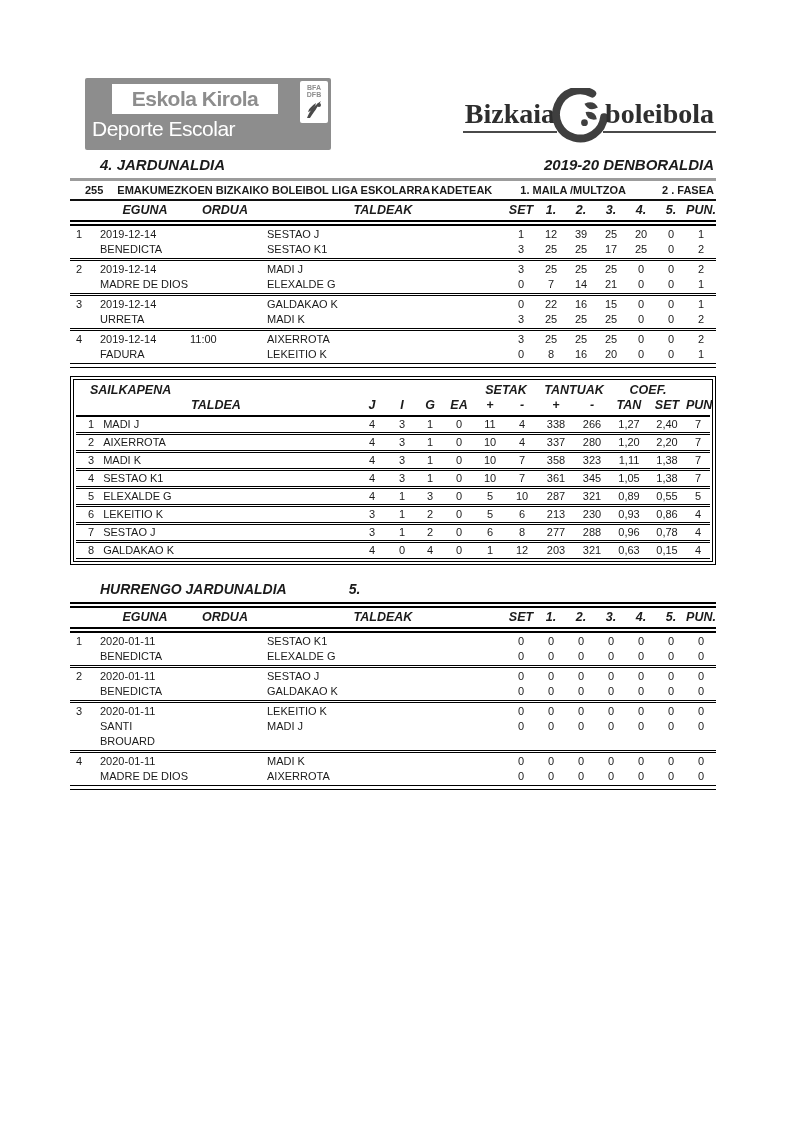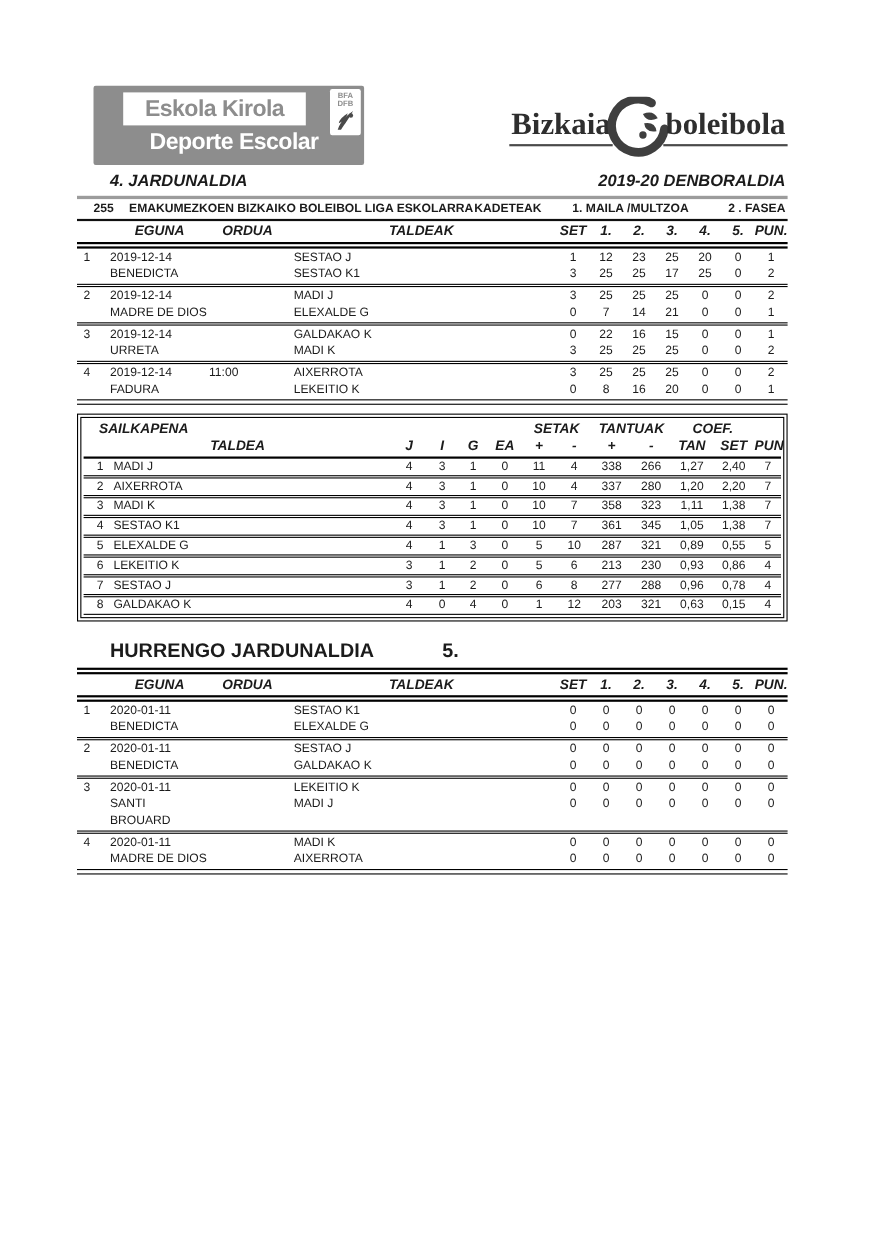--- a/index.html
+++ b/index.html
@@ -6,21 +6,21 @@
   .page{position:relative;width:800px;height:1132px;background:#ffffff;overflow:hidden;
         font-family:"Liberation Sans","DejaVu Sans",sans-serif;color:#1b1b1b;}
   .content{position:absolute;left:70px;top:78px;width:646px;}
 
   
   .logo-row{display:flex;justify-content:space-between;align-items:flex-start;margin-bottom:4px;margin-left:15px;}
   .ek-wrap{position:relative;width:246px;height:72px;background:#8d8d8d;border-radius:2px;}
   .ek-white{position:absolute;left:27px;top:6px;width:166px;height:30px;background:#fff;
             display:flex;align-items:center;justify-content:center;}
   .ek-white span{font-weight:bold;font-size:21px;color:#8d8d8d;letter-spacing:-0.5px;}
-  .ek-deporte{position:absolute;left:7px;top:39px;font-weight:bold;font-size:21px;color:#ffffff;letter-spacing:-0.5px;margin-left:44px;}
+  .ek-deporte{position:absolute;left:7px;top:39px;font-weight:normal;font-size:21px;color:#ffffff;letter-spacing:-0.5px;}
   .ek-bfa{position:absolute;right:3px;top:3px;width:28px;height:42px;background:#ffffff;border-radius:2px;
           text-align:center;padding-top:3px;box-sizing:border-box;}
   .ek-bfa .bfatxt{font-size:7px;line-height:7px;font-weight:bold;color:#8d8d8d;}
   .biz-logo{display:flex;align-items:center;margin-top:10px;font-weight:bold;}
   .biz-word{font-family:"Liberation Serif","DejaVu Serif",serif;font-size:28px;color:#2e2e2e;
             border-bottom:2px solid #4a4a4a;padding:0 2px 3px 2px;line-height:1;}
   .biz-swirl{margin:0 -5px;}
 
   
   .round-row{display:flex;justify-content:space-between;align-items:baseline;
@@ -65,21 +65,21 @@
   .schead{font-style:italic;font-weight:bold;font-size:12.5px;border-bottom:2px solid #000;padding:1px 0 3px 0;}
   .schead span{text-align:center;}
   .srow{font-size:11px;line-height:15px;border-bottom:1px solid #000;}
   .srow + .srow{border-top:1px solid #000;margin-top:1px;}
   .srow span{text-align:center;display:block;}
   .st-team{text-align:left !important;padding-left:12px;}
   .st-team .rk{display:inline;}
   .st-team .tm{display:inline;margin-left:9px;}
 
   
-  .next-head{display:flex;align-items:baseline;font-weight:bold;font-size:18px;
+  .next-head{display:flex;align-items:baseline;font-style:italic;font-weight:bold;font-size:14px;
              padding:16px 0 5px 30px;text-align:center;}
   .next-head .nr{margin-left:62px;}
 </style>
 </head>
 <body>
 
 <div class="page">
   <div class="content">
 
     <div class="logo-row">
@@ -146,21 +146,21 @@
     <div>
 
       <div class="match">
         <div class="mgrid mrow">
           <span class="cn">1</span>
           <span class="cd">2019-12-14</span>
           <span class="co"></span>
           <span class="ct">SESTAO J</span>
           <span class="cs">1</span>
           <span class="cs">12</span>
-          <span class="cs">23</span>
+          <span class="cs">39</span>
           <span class="cs">25</span>
           <span class="cs">20</span>
           <span class="cs">0</span>
           <span class="cs">1</span>
         </div>
         <div class="mgrid mrow">
           <span class="cn"></span>
           <span class="cd">BENEDICTA</span>
           <span class="co"></span>
           <span class="ct">SESTAO K1</span>

